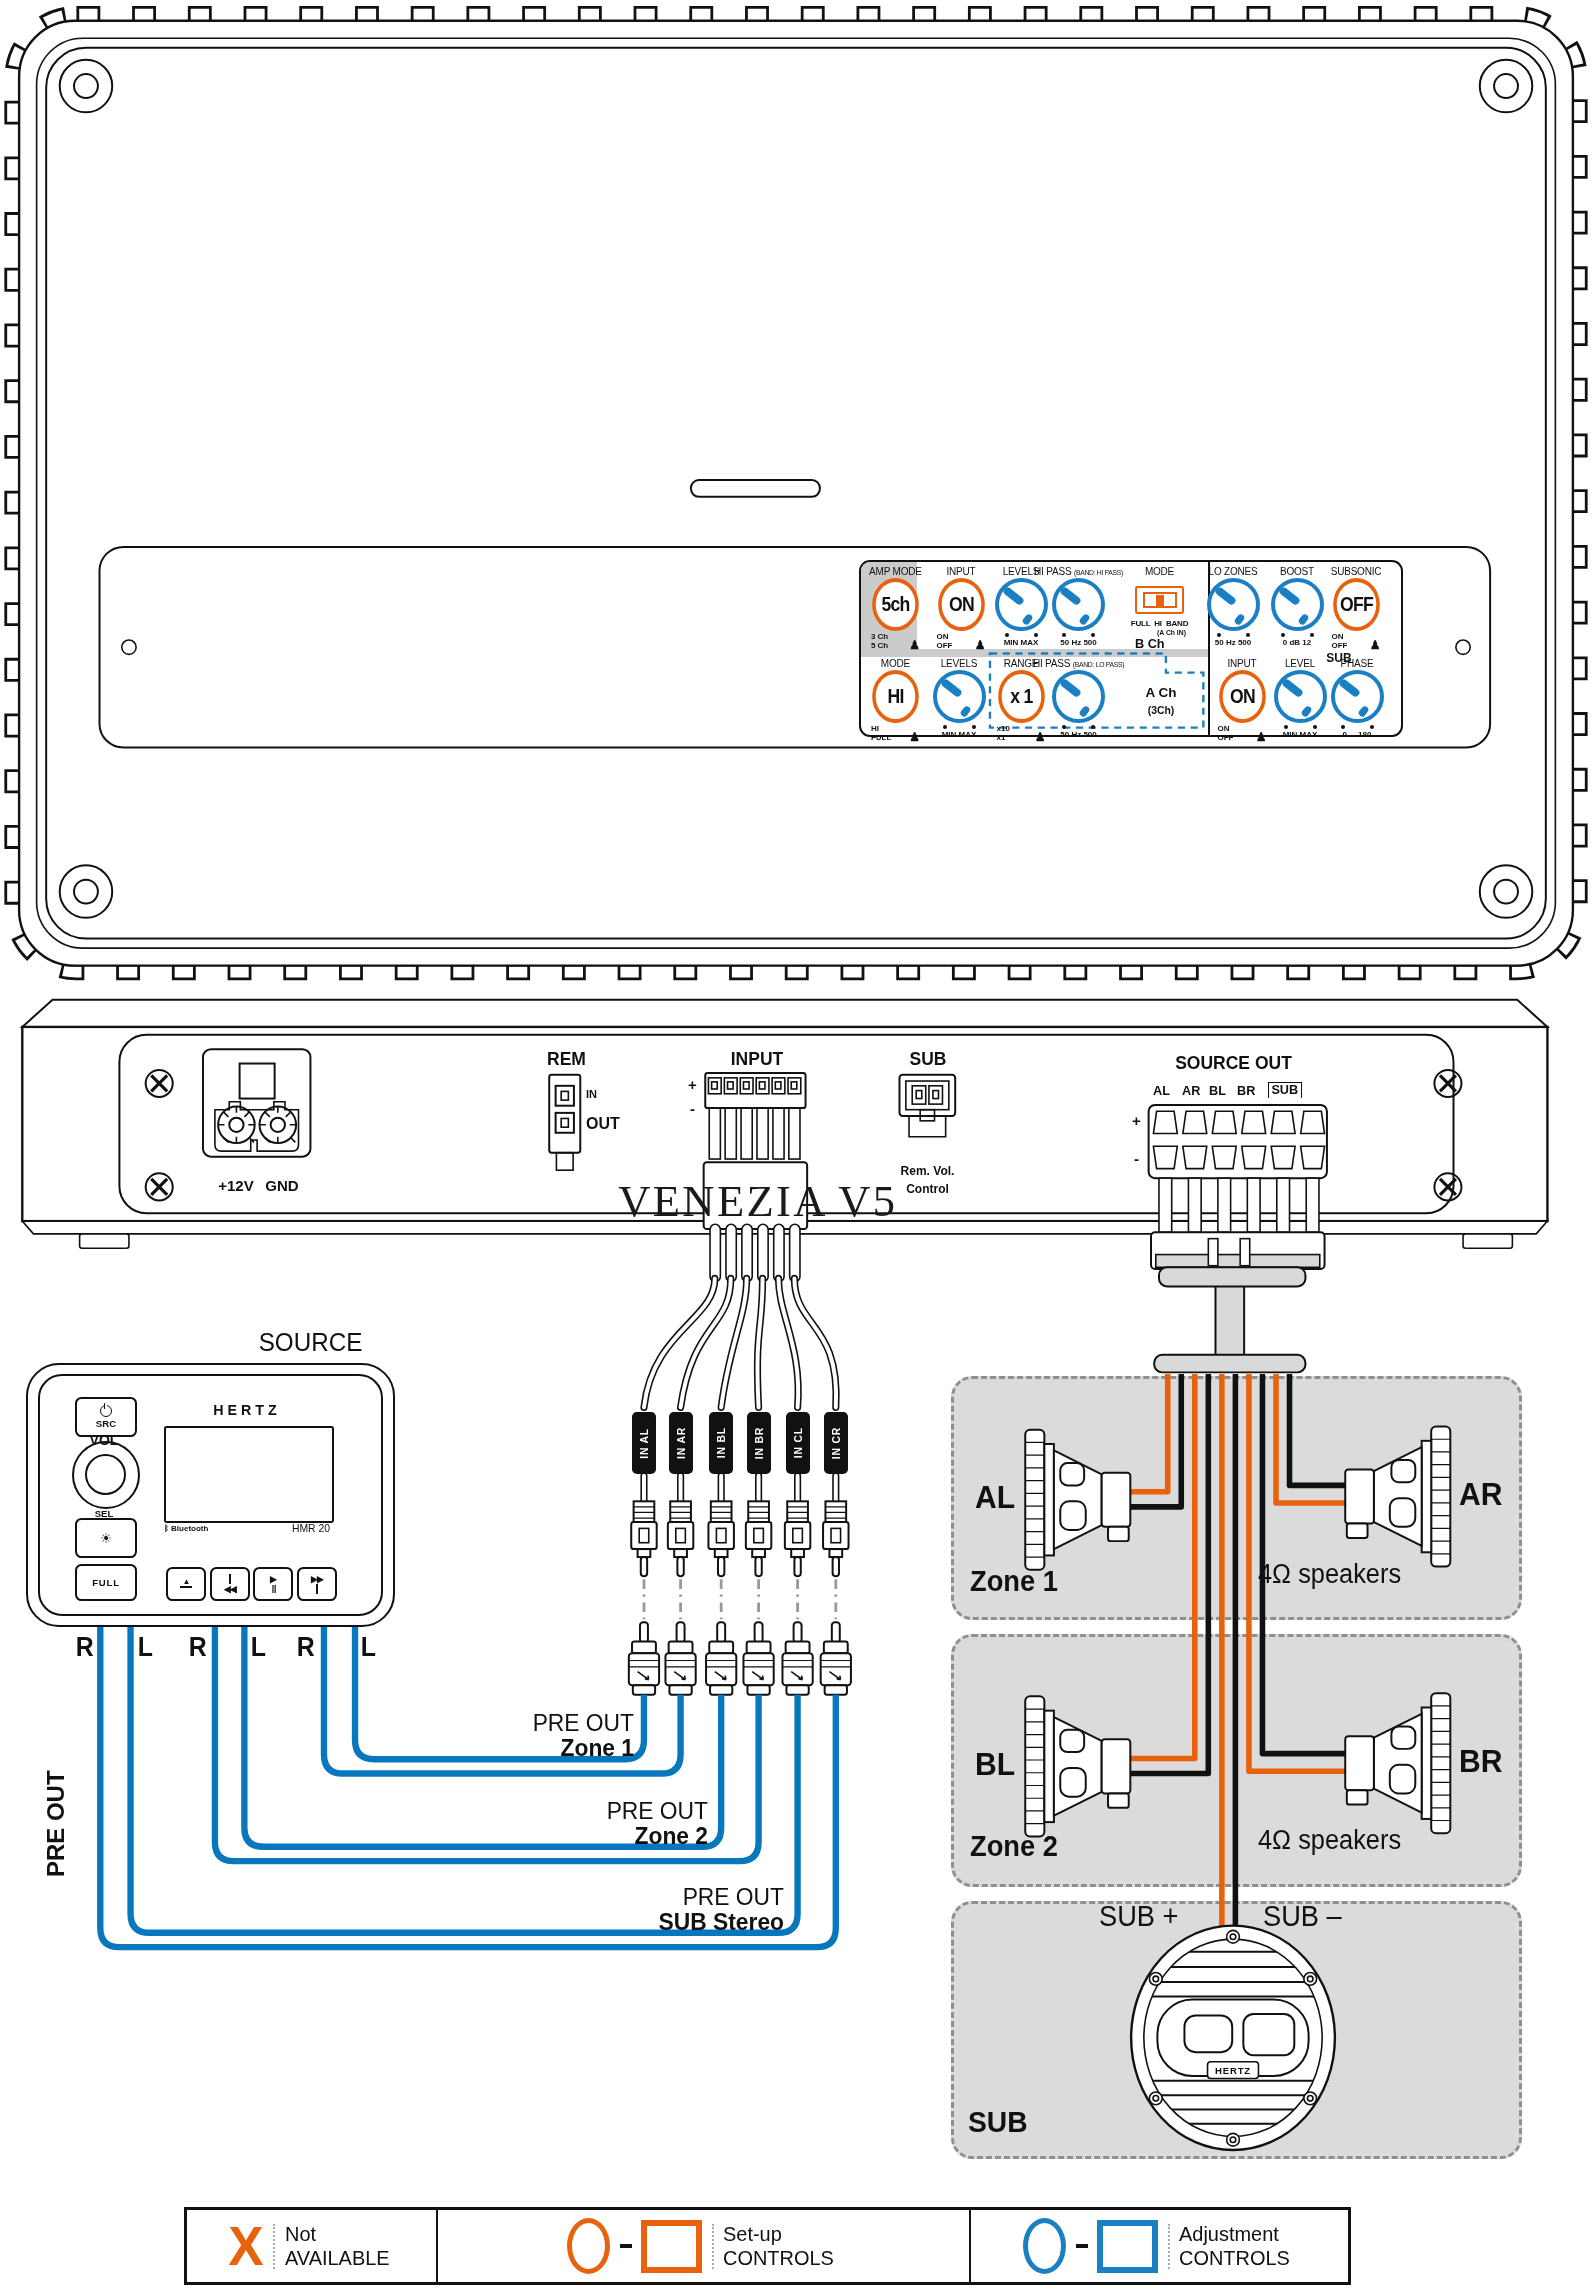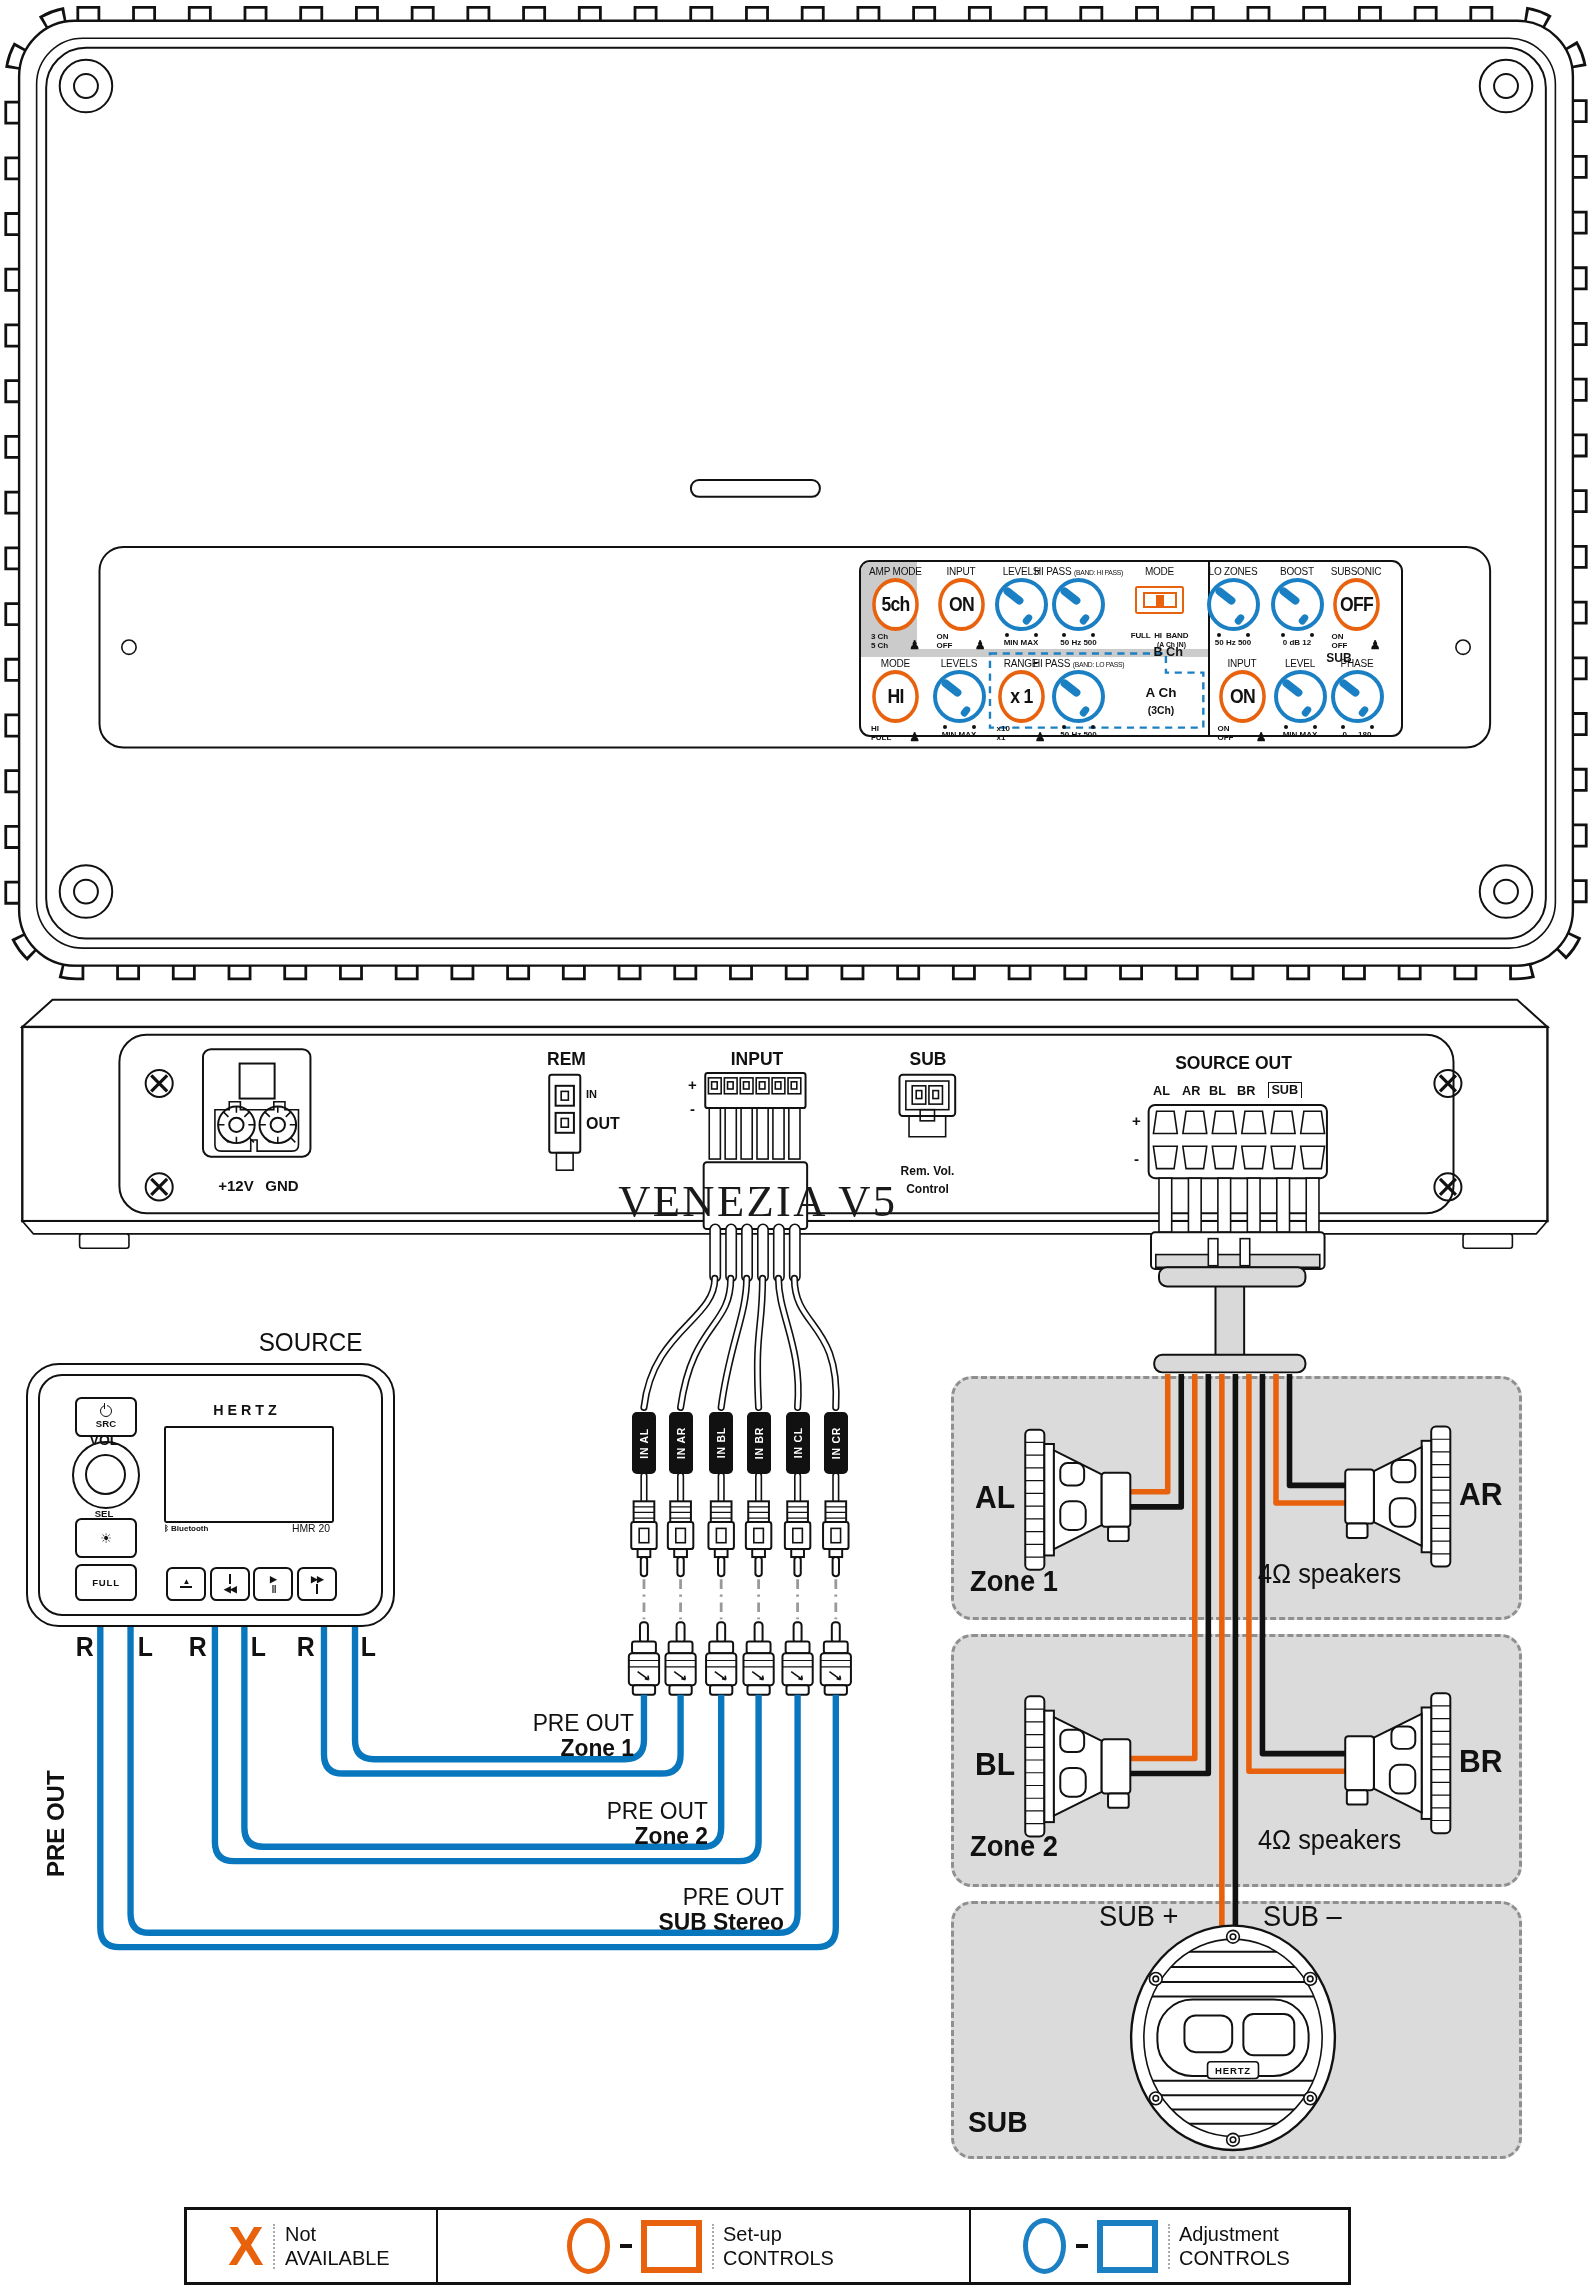--- a/index.html
+++ b/index.html
@@ -502,24 +502,24 @@
       <div class="cap ctr">50 Hz 500</div>
     </div>
     <div class="pcol" style="left:268px;top:4px;width:61px">
       <div class="plab">MODE</div>
       <div style="height:8px"></div>
       <div class="swbox">
           <div class="swin">
             <div class="swbar"></div>
           </div>
         </div>
-      <div class="cap ctr" style="margin-top:18px;letter-spacing:-0.2px">FULL  HI  BAND</div>
+      <div class="cap ctr" style="margin-top:6px;letter-spacing:-0.2px">FULL  HI  BAND</div>
       <div class="cap" style="margin-top:0;padding-left:24px;font-size:6.8px">(A Ch IN)</div>
     </div>
-    <div class="chn" style="left:274px;top:83px;width:48px;font-size:12.7px;text-align:right">B Ch</div>
+    <div class="chn" style="left:274px;top:75px;width:48px;font-size:12.7px;text-align:left">B Ch</div>
 
     <div class="pcol" style="left:344px;top:4px;width:56px">
       <div class="plab">LO ZONES</div>
       <div class="knob"></div>
       <div class="dots">
           <i></i>
           <i></i>
         </div>
       <div class="cap ctr">50 Hz 500</div>
     </div>

